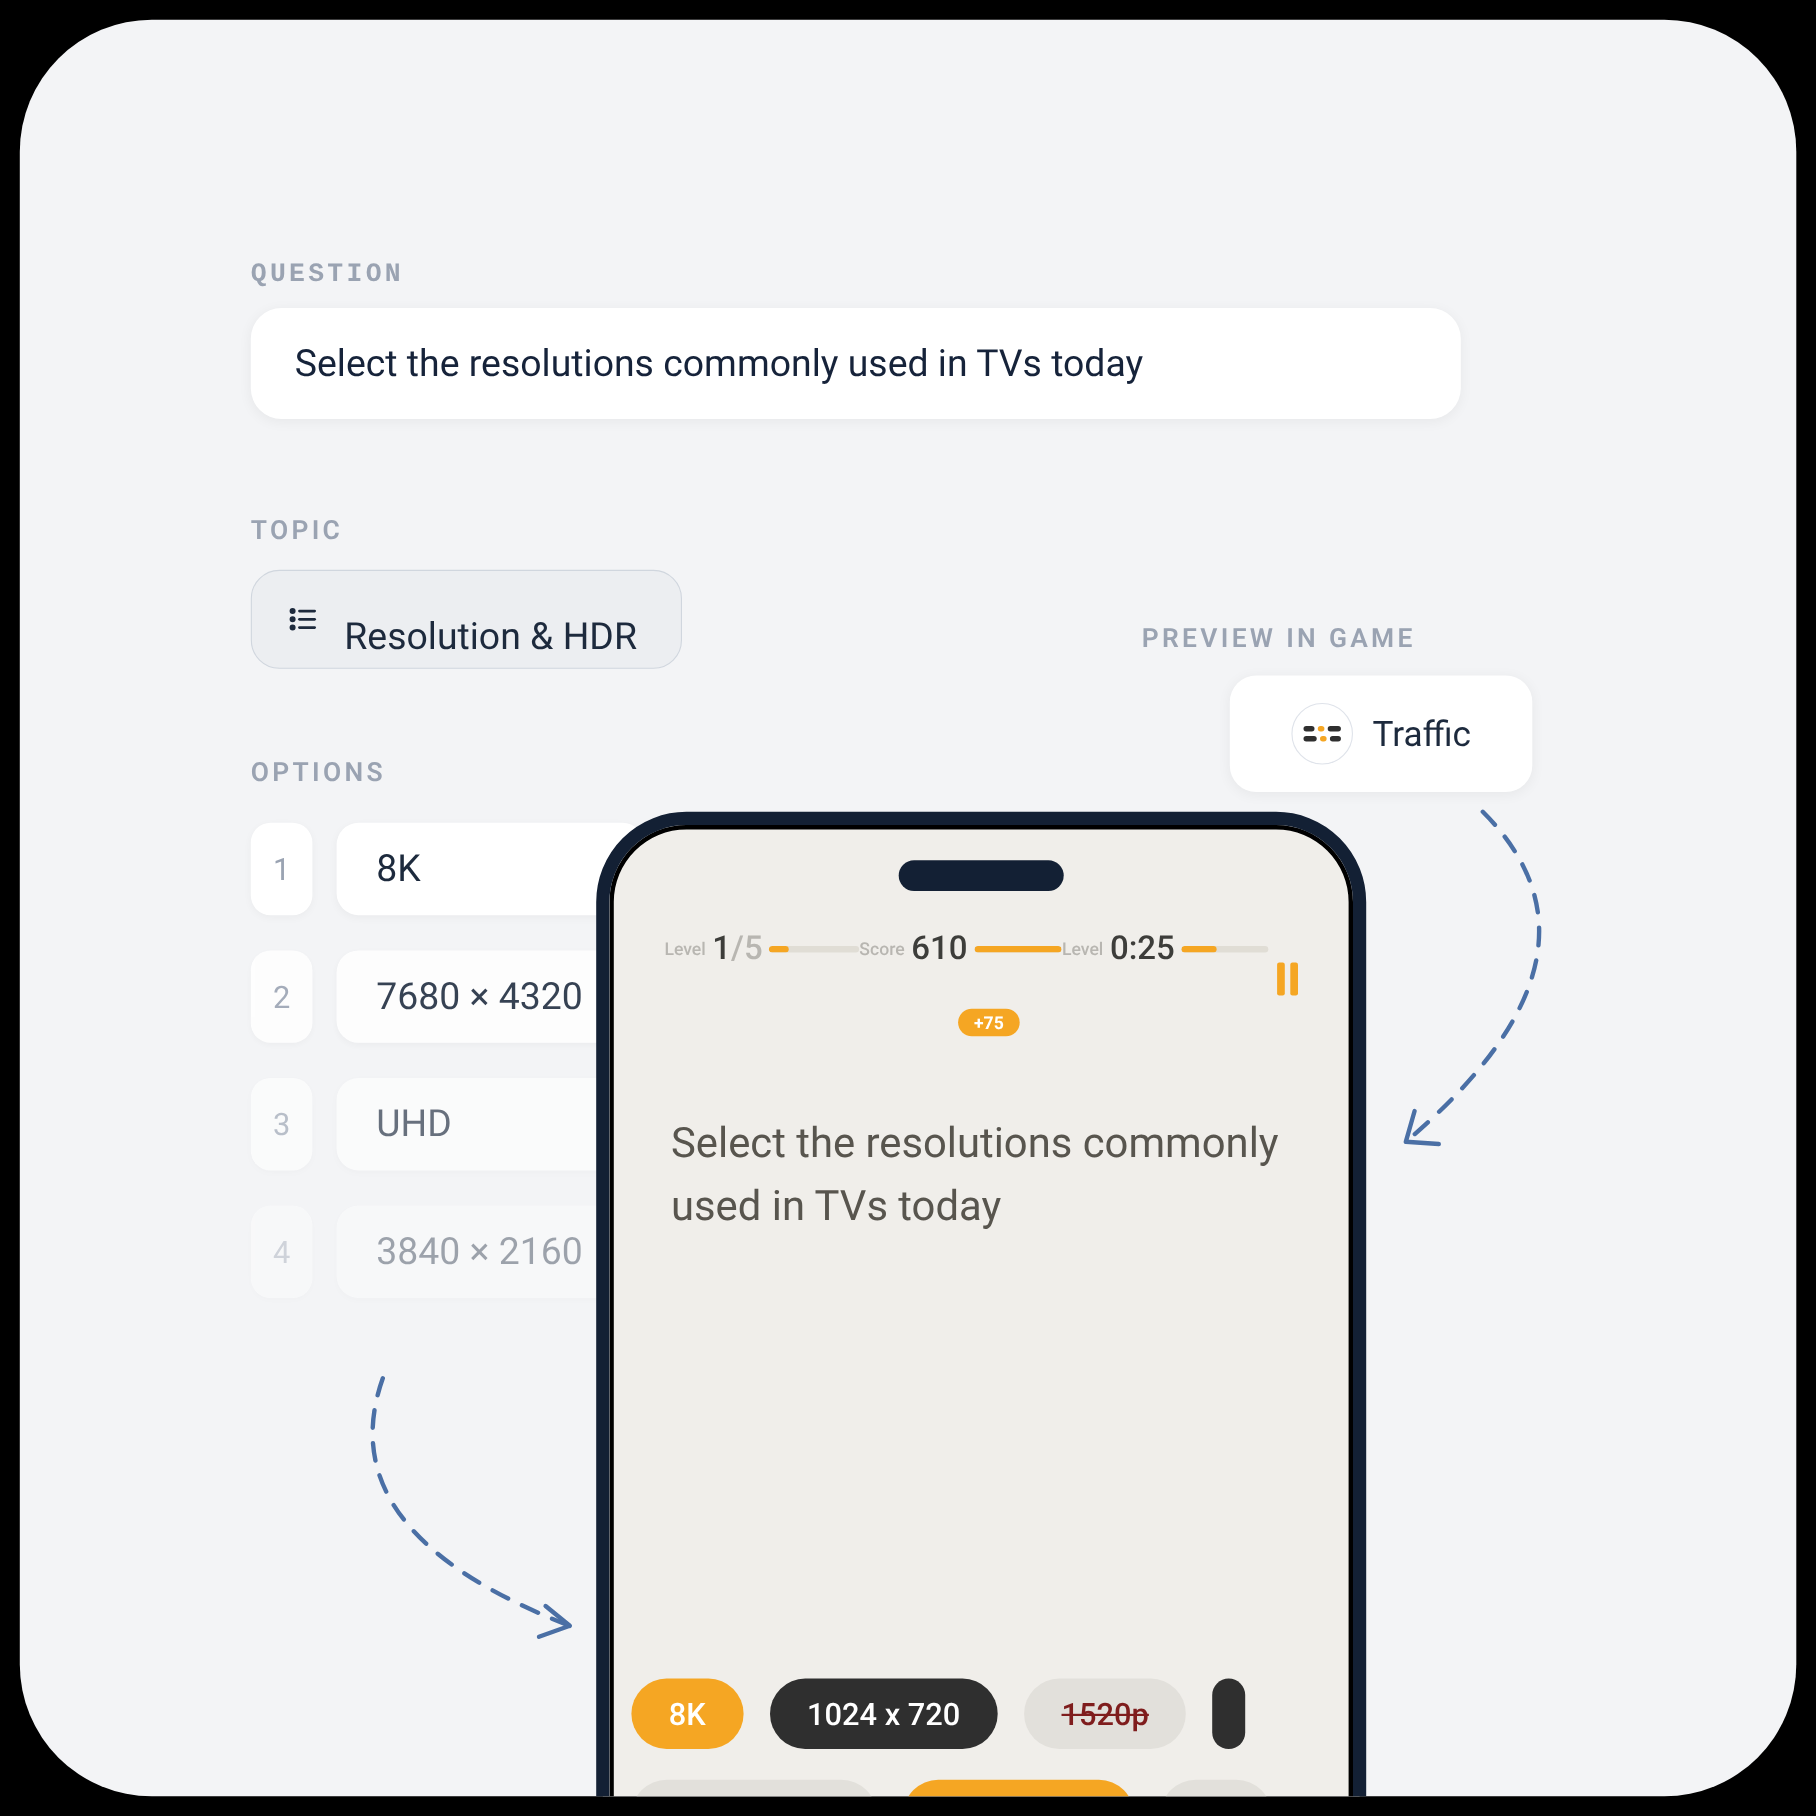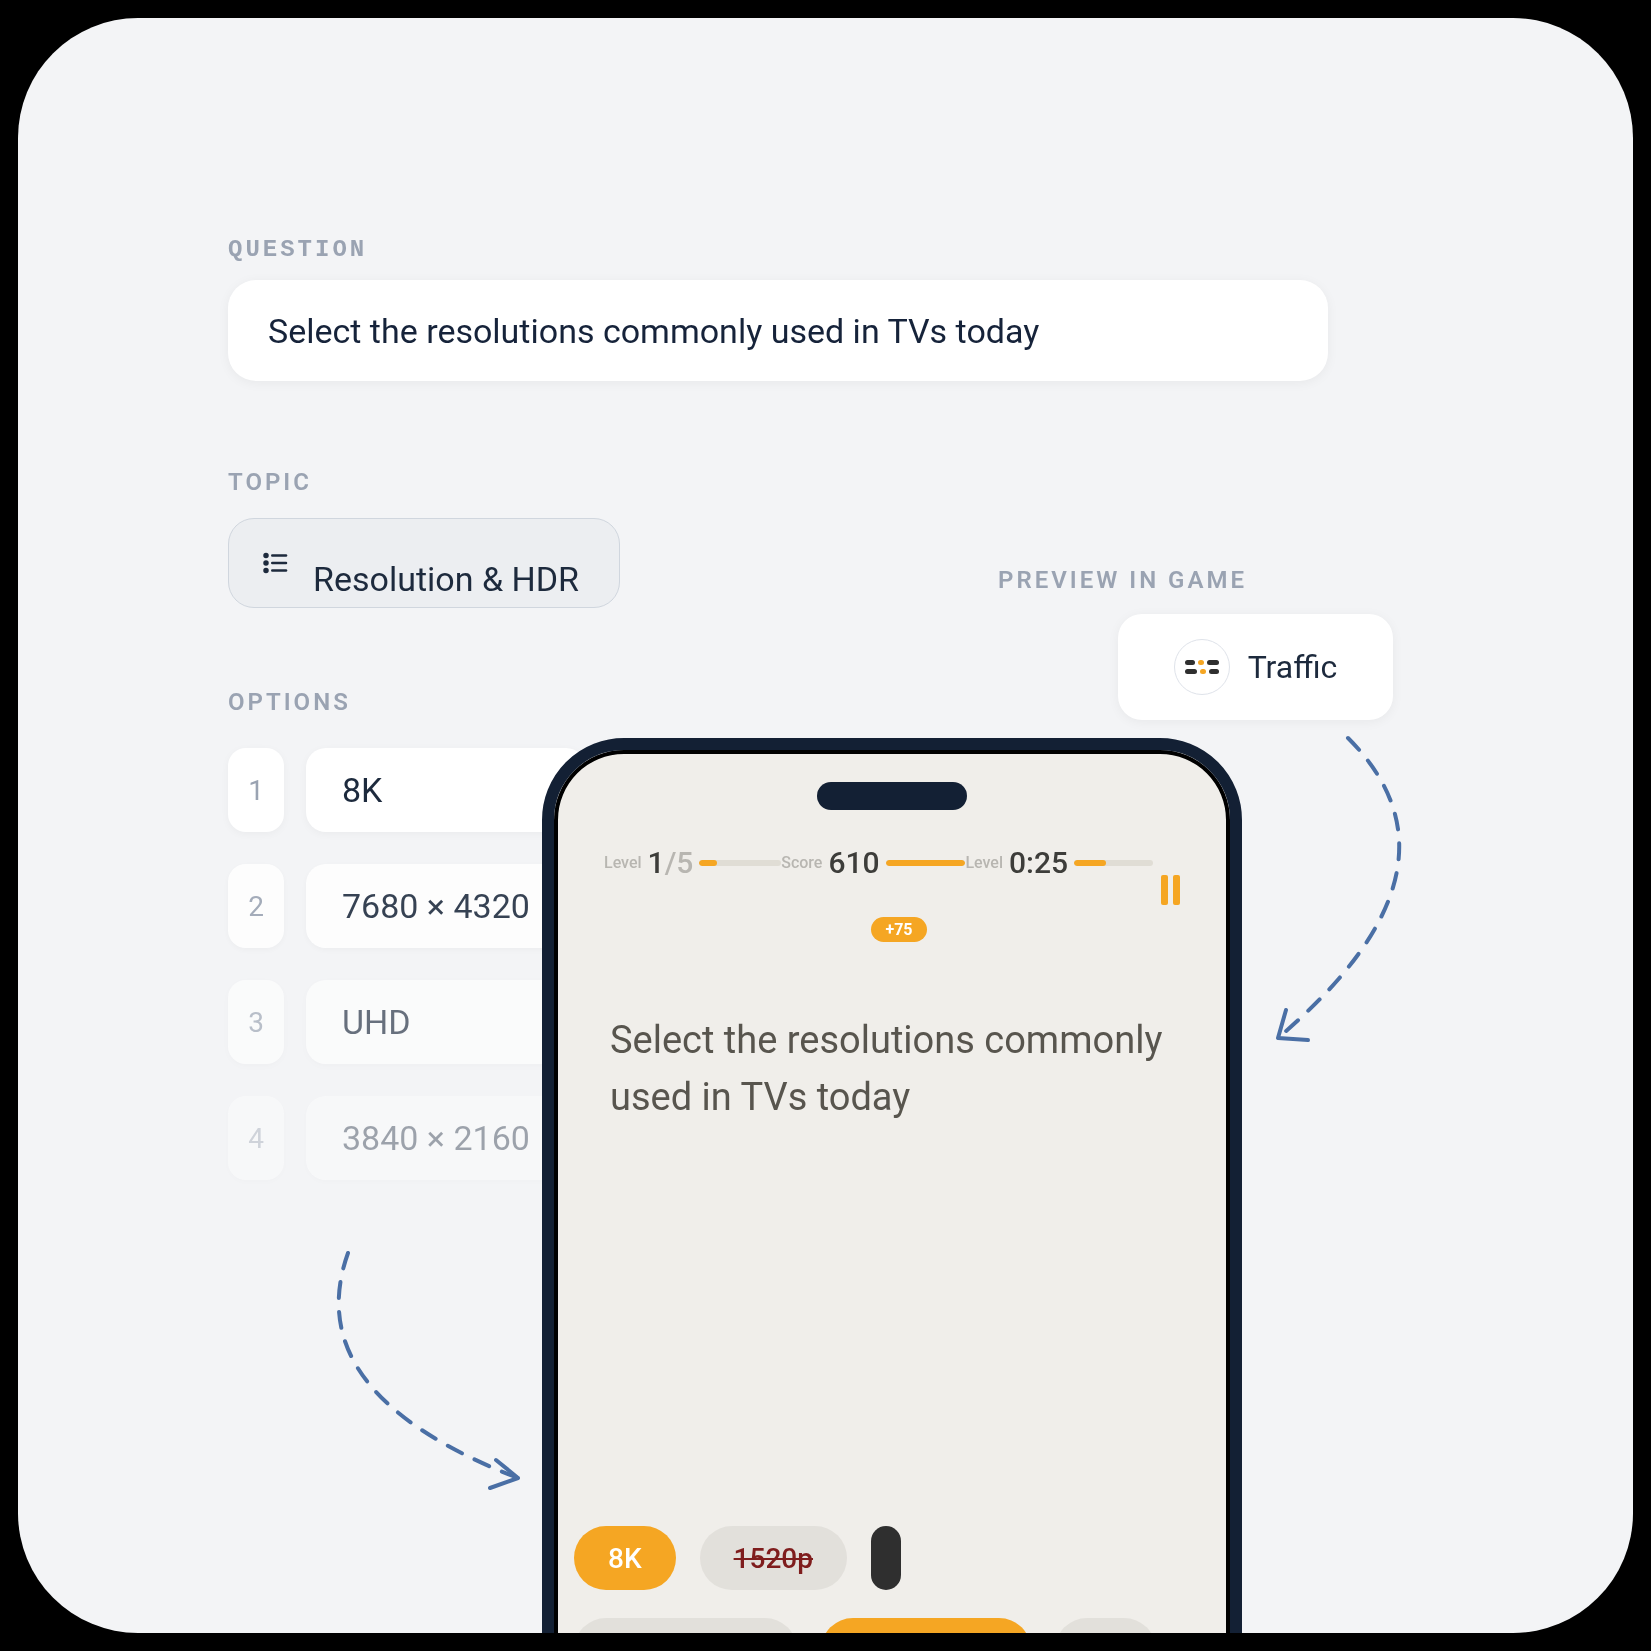--- a/index.html
+++ b/index.html
@@ -71,21 +71,21 @@
       align-items: center;
       gap: 20px;
     }
     .topic-pill .icon {
       width: 34px; height: 34px;
       display:flex; align-items:center; justify-content:center;
     }
     .topic-pill .txt { font-size: 34px; color: #1d2a3d; margin-top: 31px; }
 
     
-    .preview-label { position: absolute; left: 980px; top: 548px; }
+    .preview-label { position: absolute; left: 1020px; top: 548px; }
     .preview-box {
       position: absolute;
       left: 1100px;
       top: 596px;
       height: 106px;
       width: 275px;
       background: #fff;
       border-radius: 24px;
       display: flex;
       align-items: center;
@@ -355,20 +355,21 @@
             <span></span>
         </div>
       </div>
       <div class="score-badge">+75</div>
 
       <div class="phone-q">Select the resolutions commonly used in TVs today</div>
 
       <div class="chip-area">
         <div class="chip-row r1">
           <div class="chip yellow">8K</div>
+          <div class="chip dark">1024 x 720</div>
           <div class="chip gray">1520p</div>
           <div class="chip dark" style="width:30px;padding:0;"></div>
         </div>
         <div class="chip-row r2">
           <div class="chip gray">2580 x 1080</div>
           <div class="chip yellow">1920x1080</div>
           <div class="chip gray">3K</div>
         </div>
       </div>
     </div>

